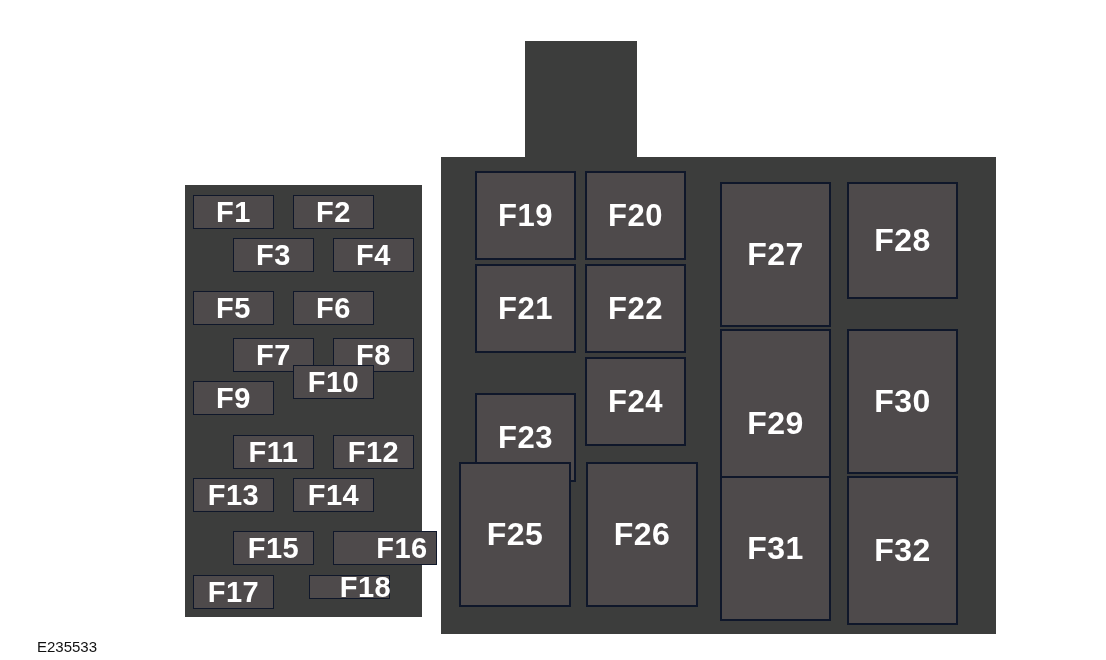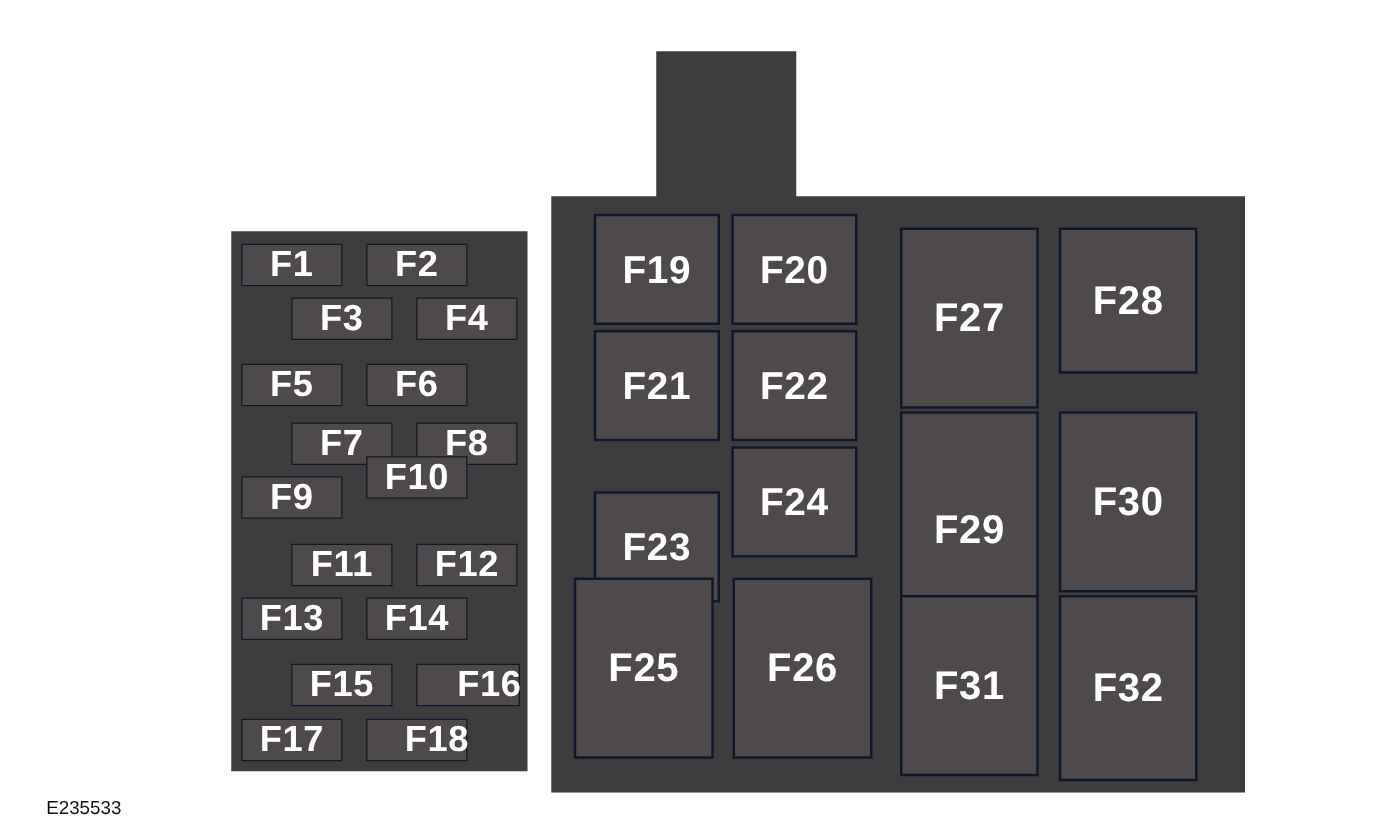--- a/index.html
+++ b/index.html
@@ -29,23 +29,23 @@
 <div class="fuse small" style="left:293px; top:291px; width:81px; height:34px;">F6</div>
 <div class="fuse small" style="left:233px; top:338px; width:81px; height:34px;">F7</div>
 <div class="fuse small" style="left:333px; top:338px; width:81px; height:34px;">F8</div>
 <div class="fuse small" style="left:193px; top:381px; width:81px; height:34px;">F9</div>
 <div class="fuse small" style="left:293px; top:365px; width:81px; height:34px;">F10</div>
 <div class="fuse small" style="left:233px; top:435px; width:81px; height:34px;">F11</div>
 <div class="fuse small" style="left:333px; top:435px; width:81px; height:34px;">F12</div>
 <div class="fuse small" style="left:193px; top:478px; width:81px; height:34px;">F13</div>
 <div class="fuse small" style="left:293px; top:478px; width:81px; height:34px;">F14</div>
 <div class="fuse small" style="left:233px; top:531px; width:81px; height:34px;">F15</div>
-<div class="fuse small" style="left:333px; top:531px; width:83px; height:34px;padding-left:34px;">F16</div>
+<div class="fuse small" style="left:333px; top:531px; width:104px; height:34px;padding-left:34px;">F16</div>
 <div class="fuse small" style="left:193px; top:575px; width:81px; height:34px;">F17</div>
-<div class="fuse small" style="left:293px; top:575px; width:81px; height:34px;padding-left:32px;">F18</div>
+<div class="fuse small" style="left:309px; top:575px; width:81px; height:24px;padding-left:32px;">F18</div>
 
 <div class="fuse mid" style="left:475px; top:171px; width:101px; height:89px;">F19</div>
 <div class="fuse mid" style="left:585px; top:171px; width:101px; height:89px;">F20</div>
 <div class="fuse mid" style="left:475px; top:264px; width:101px; height:89px;">F21</div>
 <div class="fuse mid" style="left:585px; top:264px; width:101px; height:89px;">F22</div>
 <div class="fuse mid" style="left:475px; top:357px; width:101px; height:89px;margin-top:36px;">F23</div>
 <div class="fuse mid" style="left:585px; top:357px; width:101px; height:89px;">F24</div>
 
 <div class="fuse big" style="left:459px; top:462px; width:112px; height:145px;">F25</div>
 <div class="fuse big" style="left:586px; top:462px; width:112px; height:145px;">F26</div>

